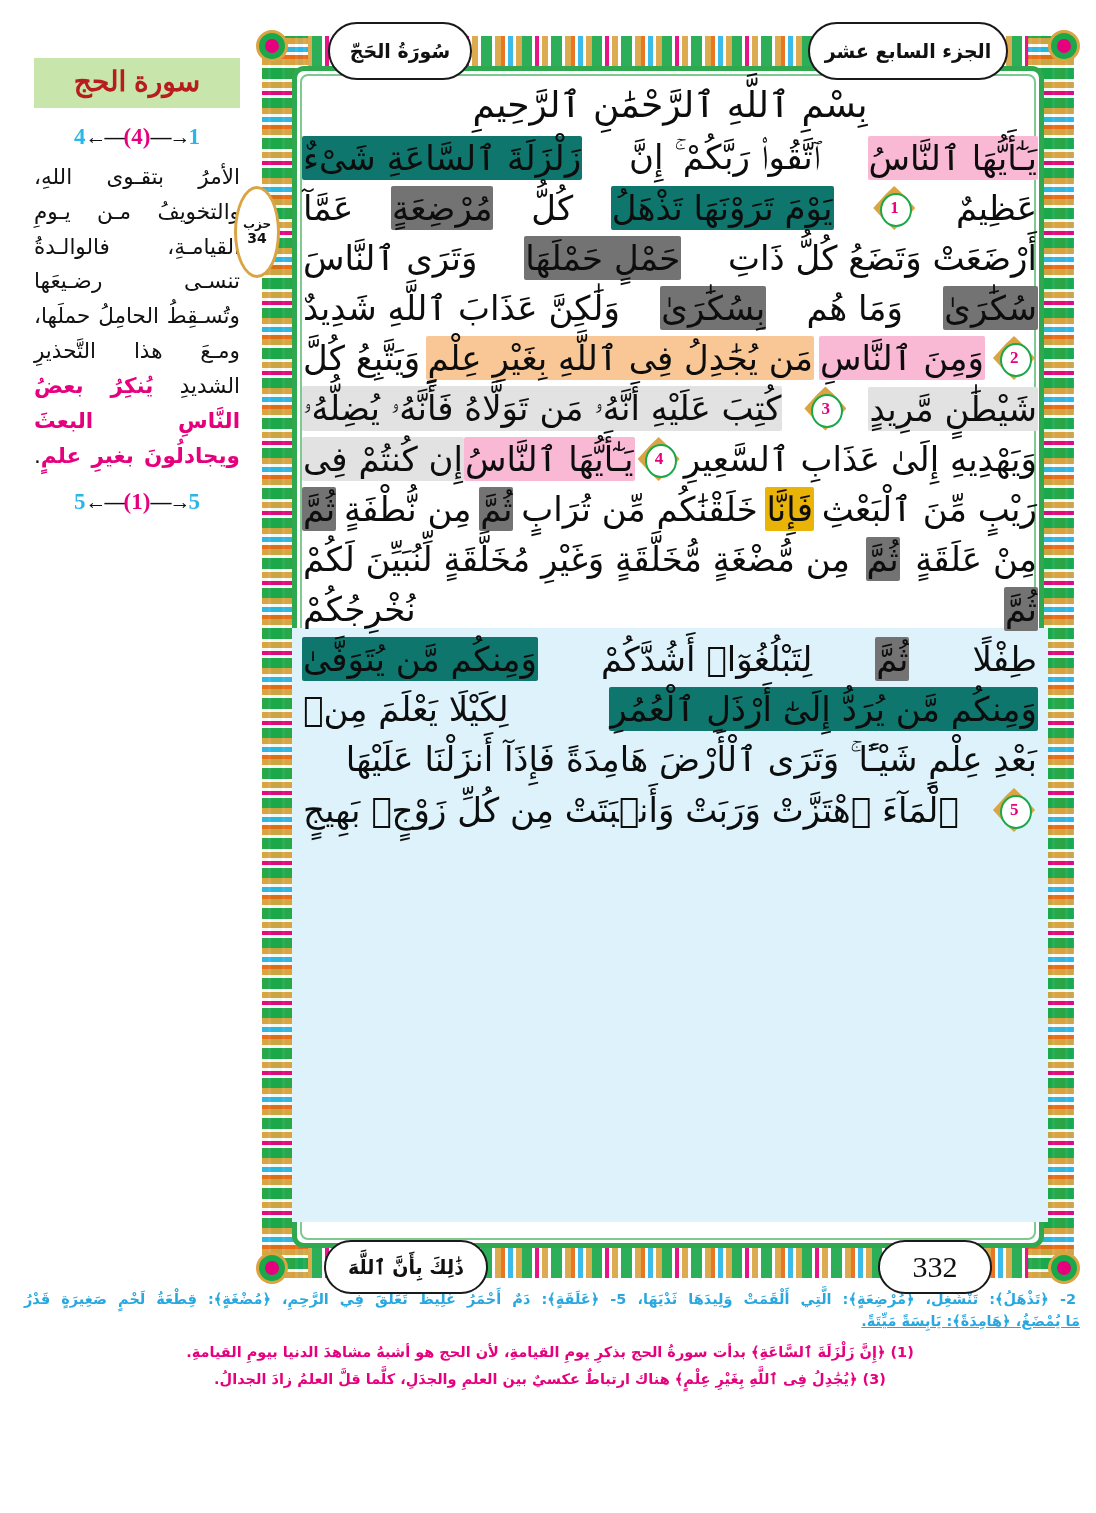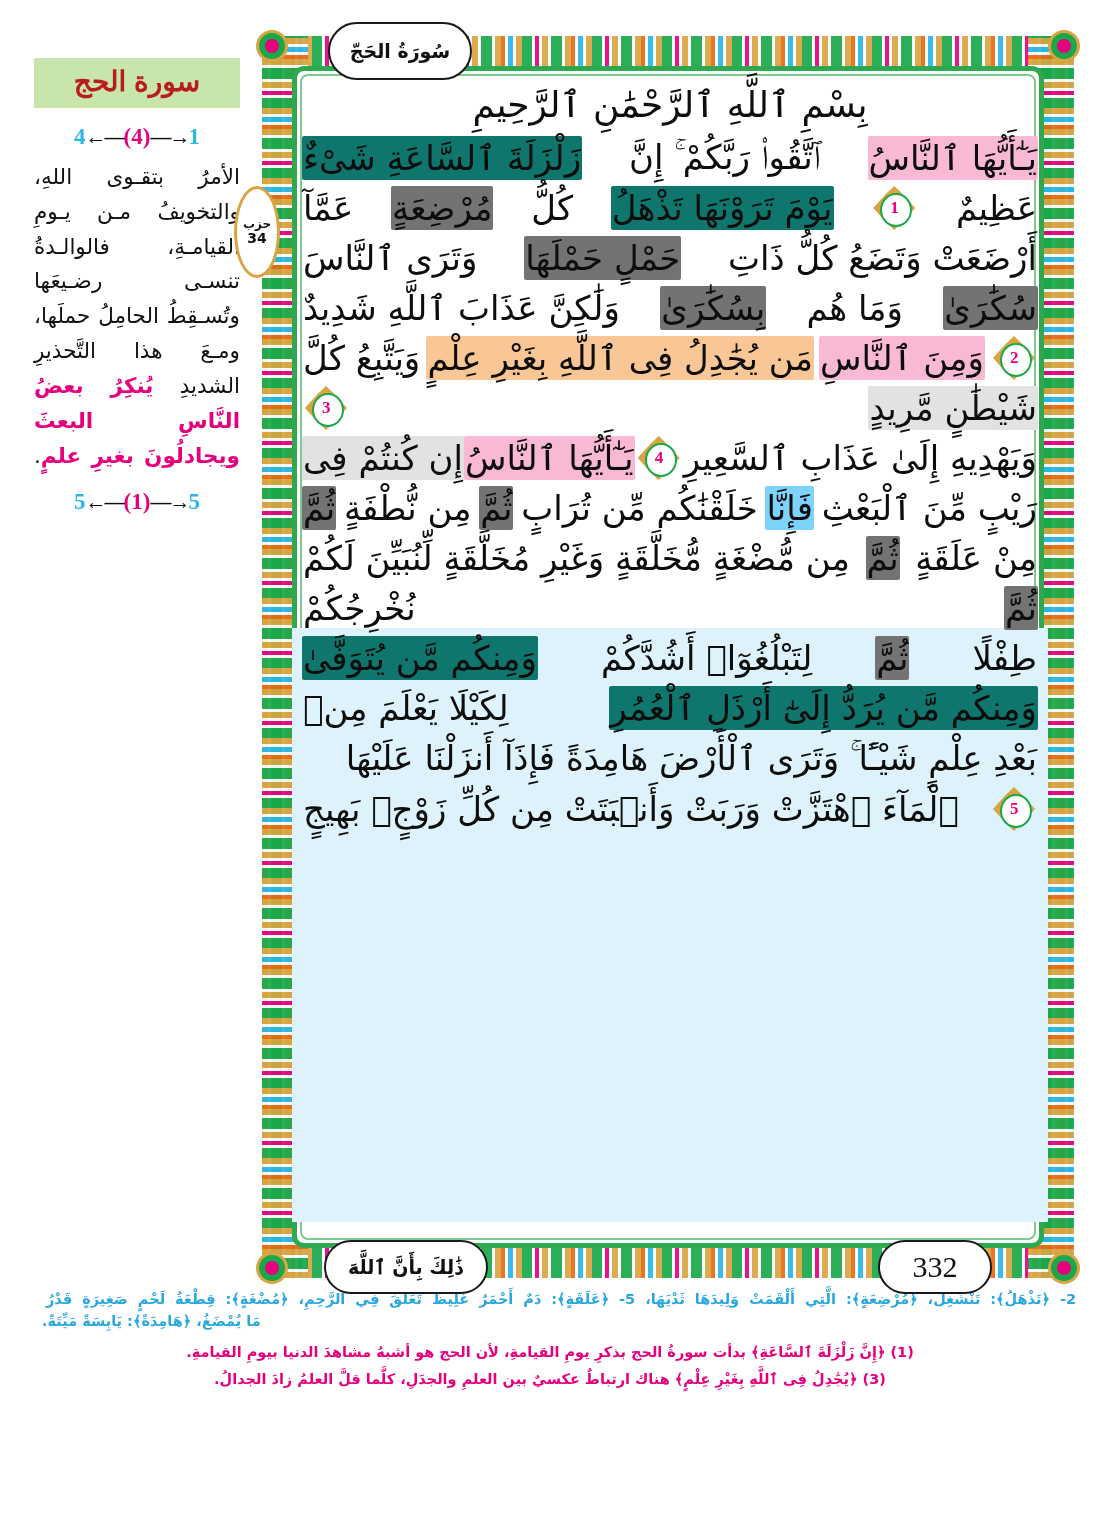--- a/index.html
+++ b/index.html
@@ -169,21 +169,21 @@
     letter-spacing:-0.5px;
   }
   .qline.bism{font-size:36px;margin-bottom:8px;}
   .qline.justify{justify-content:space-between;padding:0 2px;}
   .seg{padding:2px 1px;border-radius:2px;}
   .hl-pink{background:#f9b8d4;}
   .hl-blue{background:#0f766e;}
   .hl-yellow{background:#737373;}
   .hl-orange{background:#f8c795;}
   .hl-gray{background:#e2e2e2;}
-  .hl-lilac{background:#7dd3fc;}
+  .hl-lilac{background:#eab308;font-family:Liberation Serif, serif;}
 
   .ayah{
     display:inline-flex;align-items:center;justify-content:center;
     width:42px;height:44px;margin:0 3px;position:relative;flex:none;
   }
   .ayah .frame8{
     position:absolute;inset:0;
     background:
       radial-gradient(circle at 50% 50%, #ffffff 0 42%, transparent 42%),
       linear-gradient(#d9a441,#d9a441);
@@ -205,24 +205,23 @@
   }
 
   
   .footnotes{
     position:absolute;left:20px;right:16px;top:1288px;
     direction:rtl;text-align:center;
   }
   .fn-blue{
     color:#29a8e0;font-weight:bold;font-size:14.5px;line-height:1.55;
     font-family:"DejaVu Sans","Liberation Sans",sans-serif;
-    margin-left:22px;
   }
   .fn-blue .l1{text-align:justify;text-align-last:justify;padding:0 4px;}
-  .fn-blue .l2{text-align:left;}
+  .fn-blue .l2{text-align:right;text-decoration:underline;}
   .fn-pink{
     color:#e6007e;font-weight:bold;font-size:14.5px;line-height:1.9;
     font-family:"DejaVu Sans","Liberation Sans",sans-serif;
     text-align:center;margin-top:6px;
   }
 </style>
 </head>
 <body>
 
 <div class="page">
@@ -272,20 +271,23 @@
         <span class="k1" style="bottom:0;"></span>
         <span class="k2" style="left:9px;bottom:9px;"></span>
       </div>
     <div class="corner br">
         <span class="k1" style="right:0;bottom:0;"></span>
         <span class="k2" style="right:9px;bottom:9px;"></span>
       </div>
 
     <div class="cartouche cart-surah">
       <span class="ct">سُورَةُ الحَجّ</span>
+    </div>
+    <div class="cartouche cart-juz">
+      <span class="ct">الجزء السابع عشر</span>
     </div>
     <div class="cartouche cart-catch">
       <span class="ct">ذَٰلِكَ بِأَنَّ ٱللَّهَ</span>
     </div>
     <div class="cartouche cart-page">
       <span class="pn">332</span>
     </div>
 
     <div class="hizb">
       <div class="oval">
@@ -340,20 +342,21 @@
           <span class="seg hl-orange">مَن يُجَٰدِلُ فِى ٱللَّهِ بِغَيْرِ عِلْمٍ</span>
           <span class="seg ">وَيَتَّبِعُ كُلَّ</span>
         </div>
         <div class="qline justify">
           <span class="seg hl-gray">شَيْطَٰنٍ مَّرِيدٍ</span>
           <span class="ayah">
             <span class="frame8"></span>
             <span class="ring"></span>
             <span class="n">3</span>
           </span>
+          <span class="seg hl-gray">كُتِبَ عَلَيْهِ أَنَّهُۥ مَن تَوَلَّاهُ فَأَنَّهُۥ يُضِلُّهُۥ</span>
         </div>
         <div class="qline justify">
           <span class="seg ">وَيَهْدِيهِ إِلَىٰ عَذَابِ ٱلسَّعِيرِ</span>
           <span class="ayah">
             <span class="frame8"></span>
             <span class="ring"></span>
             <span class="n">4</span>
           </span>
           <span class="seg hl-pink">يَـٰٓأَيُّهَا ٱلنَّاسُ</span>
           <span class="seg hl-gray">إِن كُنتُمْ فِى</span>

